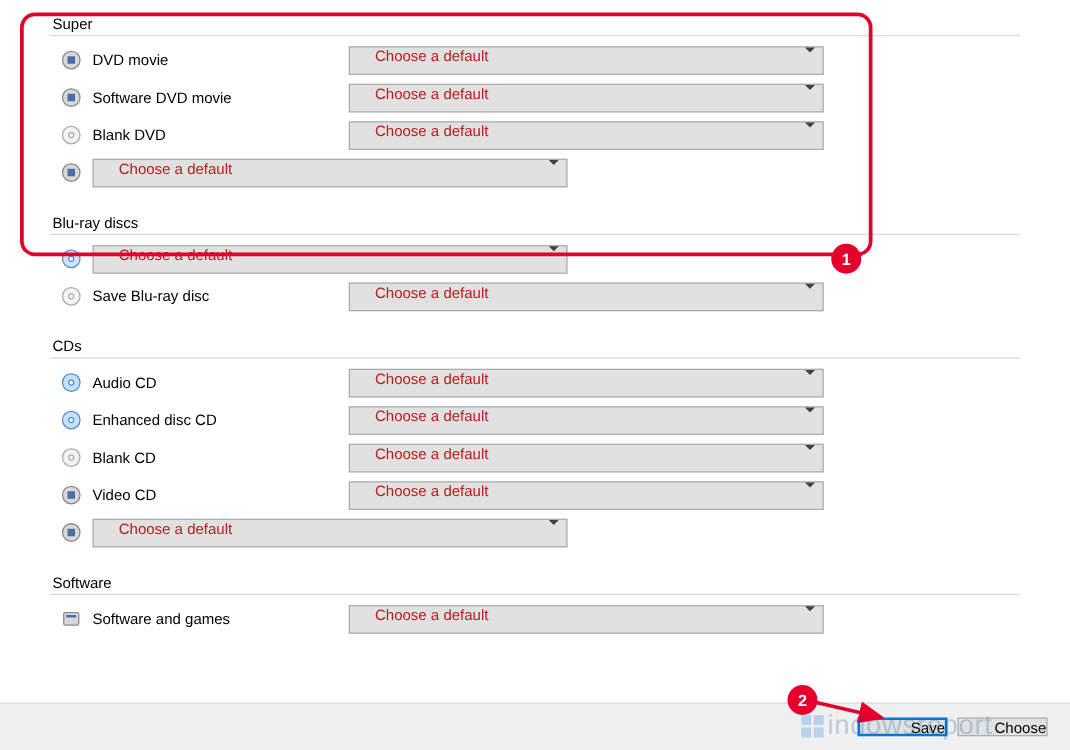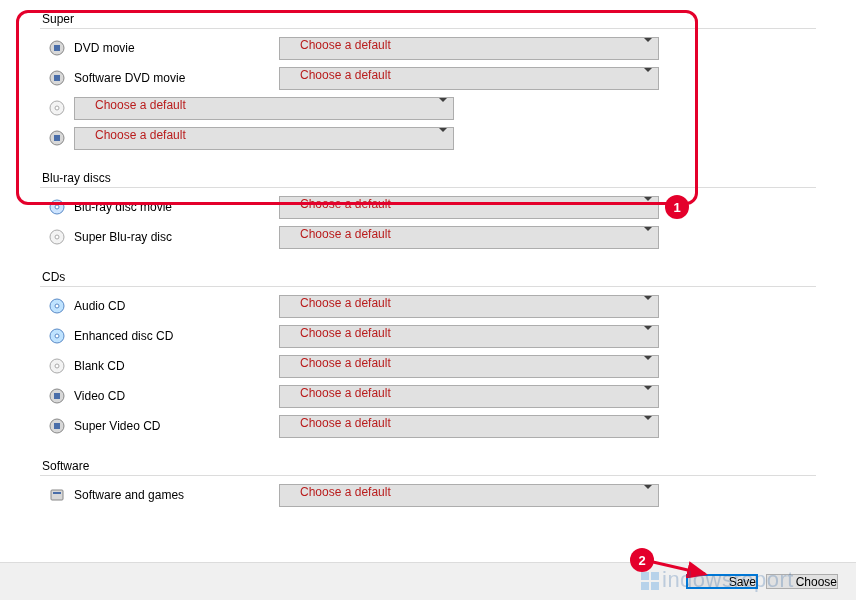--- a/index.html
+++ b/index.html
@@ -184,20 +184,21 @@
           </div>
         </div>
     </div>
     <div class="row">
       <div class="icon-cell">
           <span class="mini-icon"><svg viewBox="0 0 16 16">
               <circle cx="8" cy="8" r="7" fill="#f3f3f3" stroke="#aaa"></circle>
               <circle cx="8" cy="8" r="2" fill="#fff" stroke="#aaa"></circle>
             </svg></span>
         </div>
+      <div class="label-cell">Blank DVD</div>
       <div class="select-cell">
           <div class="select">
             <span>Choose a default</span>
             <span class="chevron"></span>
           </div>
         </div>
     </div>
     <div class="row">
       <div class="icon-cell">
           <span class="mini-icon"><svg viewBox="0 0 16 16">
@@ -217,36 +218,35 @@
   <div class="section">
     <div class="section-title">Blu-ray discs</div>
     <hr class="section-divider">
     <div class="row">
       <div class="icon-cell">
           <span class="mini-icon"><svg viewBox="0 0 16 16">
               <circle cx="8" cy="8" r="7" fill="#cde4ff" stroke="#5a8ac6"></circle>
               <circle cx="8" cy="8" r="2" fill="#fff" stroke="#5a8ac6"></circle>
             </svg></span>
         </div>
-      <div class="label-cell">Blu-ray disc movie</div>
       <div class="select-cell">
           <div class="select">
             <span>Choose a default</span>
             <span class="chevron"></span>
           </div>
         </div>
     </div>
     <div class="row">
       <div class="icon-cell">
           <span class="mini-icon"><svg viewBox="0 0 16 16">
               <circle cx="8" cy="8" r="7" fill="#f3f3f3" stroke="#aaa"></circle>
               <circle cx="8" cy="8" r="2" fill="#fff" stroke="#aaa"></circle>
             </svg></span>
         </div>
-      <div class="label-cell">Super Blu-ray disc</div>
+      <div class="label-cell">Save Blu-ray disc</div>
       <div class="select-cell">
           <div class="select">
             <span>Choose a default</span>
             <span class="chevron"></span>
           </div>
         </div>
     </div>
   </div>
 
   <div class="section">
@@ -312,21 +312,20 @@
           </div>
         </div>
     </div>
     <div class="row">
       <div class="icon-cell">
           <span class="mini-icon"><svg viewBox="0 0 16 16">
               <circle cx="8" cy="8" r="7" fill="#d8d8d8" stroke="#888"></circle>
               <rect x="5" y="5" width="6" height="6" fill="#4a6ea9"></rect>
             </svg></span>
         </div>
-      <div class="label-cell">Super Video CD</div>
       <div class="select-cell">
           <div class="select">
             <span>Choose a default</span>
             <span class="chevron"></span>
           </div>
         </div>
     </div>
   </div>
 
   <div class="section">

